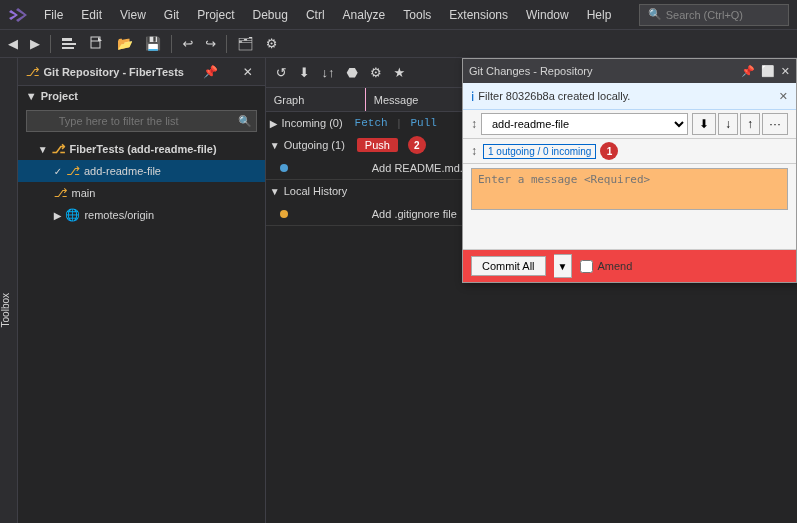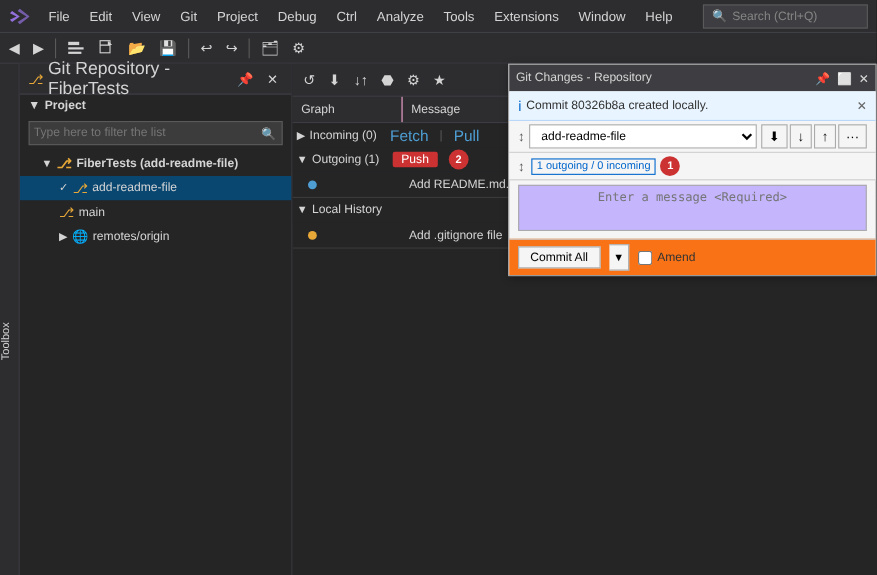--- a/index.html
+++ b/index.html
@@ -144,20 +144,21 @@
       padding: 0 4px;
       gap: 4px;
     }
     .filter-input {
       background: transparent;
       border: none;
       color: #858585;
       font-size: 11px;
       outline: none;
       flex: 1;
+      margin-left: 28px;
     }
     .tree-area {
       flex: 1;
       overflow: auto;
       padding: 2px 0;
     }
     .tree-item {
       display: flex;
       align-items: center;
       height: 22px;
@@ -284,22 +285,23 @@
     .branch-badge {
       background: #5a8a5a;
       color: white;
       padding: 1px 4px;
       border-radius: 2px;
       font-size: 10px;
       white-space: nowrap;
     }
     .fetch-pull-link {
       color: #4e9ed4;
-      font-size: 14px;
-      cursor: pointer;
+      font-size: 11px;
+      cursor: pointer;
+      font-family: Liberation Mono, monospace;
     }
 
     .push-btn {
       background: #cc3232;
       color: white;
       border: none;
       padding: 1px 8px;
       font-size: 11px;
       cursor: pointer;
       border-radius: 2px;
@@ -410,37 +412,37 @@
       font-weight: bold;
       display: flex; align-items: center; justify-content: center;
     }
 
     .gc-message-area {
       padding: 4px 8px;
     }
     .gc-message-input {
       width: 100%;
       height: 42px;
-      background: #c4b5fd;
+      background: #fdba74;
       border: 1px solid #aaa;
       padding: 4px 6px;
       font-size: 11px;
       color: #666;
       resize: none;
       outline: none;
-      text-align: center;
     }
 
     .gc-commit-bar {
       padding: 4px 8px;
       display: flex;
       align-items: center;
       gap: 8px;
       border-top: 1px solid #ccc;
-      background: #f97316;
+      background: #ef4444;
+      margin-top: 32px;
     }
     .gc-commit-btn {
       background: #f5f5f5;
       border: 1px solid #aaa;
       padding: 3px 10px;
       font-size: 11px;
       cursor: pointer;
       display: flex;
       align-items: center;
       gap: 0;
@@ -542,21 +544,21 @@
 
   <div class="main-layout">
 
     <div class="toolbox-sidebar">
       <span class="toolbox-label">Toolbox</span>
     </div>
 
     <div class="left-panel">
       <div class="panel-title-bar">
         <span style="color:#e8a838; font-size:12px;">⎇</span>
-        <span style="font-size:16px;">Git Repository - FiberTests</span>
+        <span style="font-size:11px;font-weight:bold;">Git Repository - FiberTests</span>
         <span class="panel-icon-btn">📌</span>
         <span class="panel-icon-btn">✕</span>
       </div>
 
       <div class="branches-header">
         <span>▼</span>
         <span>Project</span>
       </div>
 
       <div class="filter-box">
@@ -684,21 +686,21 @@
           <span class="gc-title-text">Git Changes - Repository</span>
           <div class="gc-title-icons">
             <span>📌</span>
             <span>⬜</span>
             <span>✕</span>
           </div>
         </div>
 
         <div class="gc-info-bar">
           <span class="gc-info-icon">ℹ</span>
-          <span>Commit 80326b8a created locally.</span>
+          <span>Filter 80326b8a created locally.</span>
           <span class="gc-info-close">✕</span>
         </div>
 
         <div class="gc-branch-bar">
           <span style="color:#555; font-size:12px;">↕</span>
           <select class="gc-branch-select">
             <option>add-readme-file</option>
           </select>
           <div class="gc-branch-btns">
             <button class="gc-branch-btn">⬇</button>

